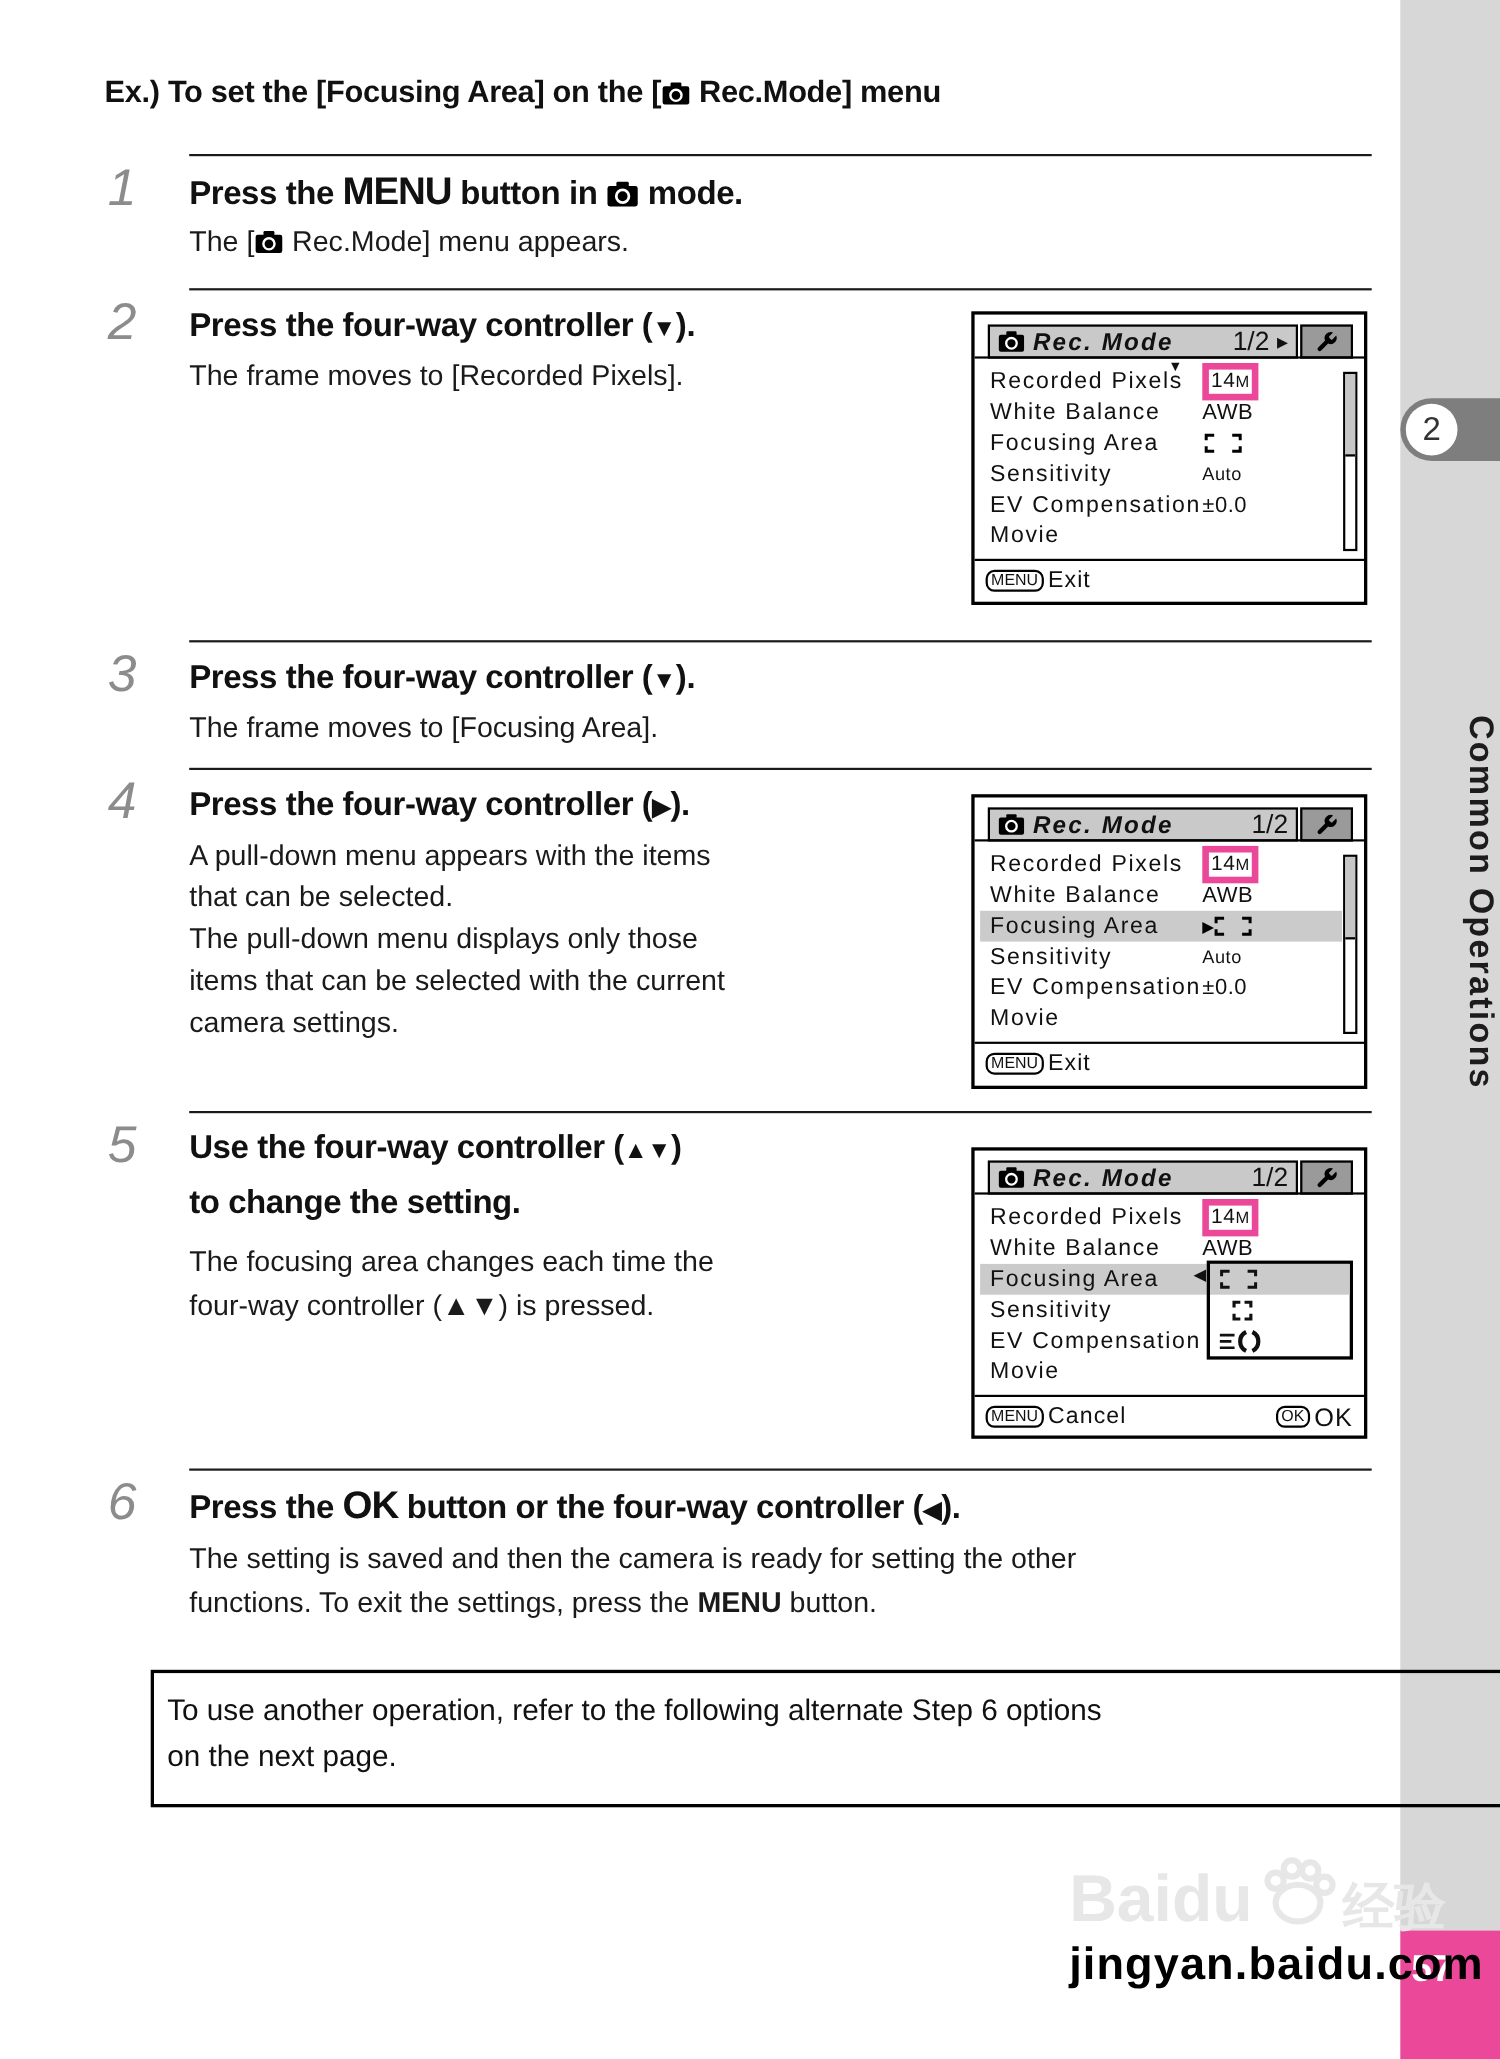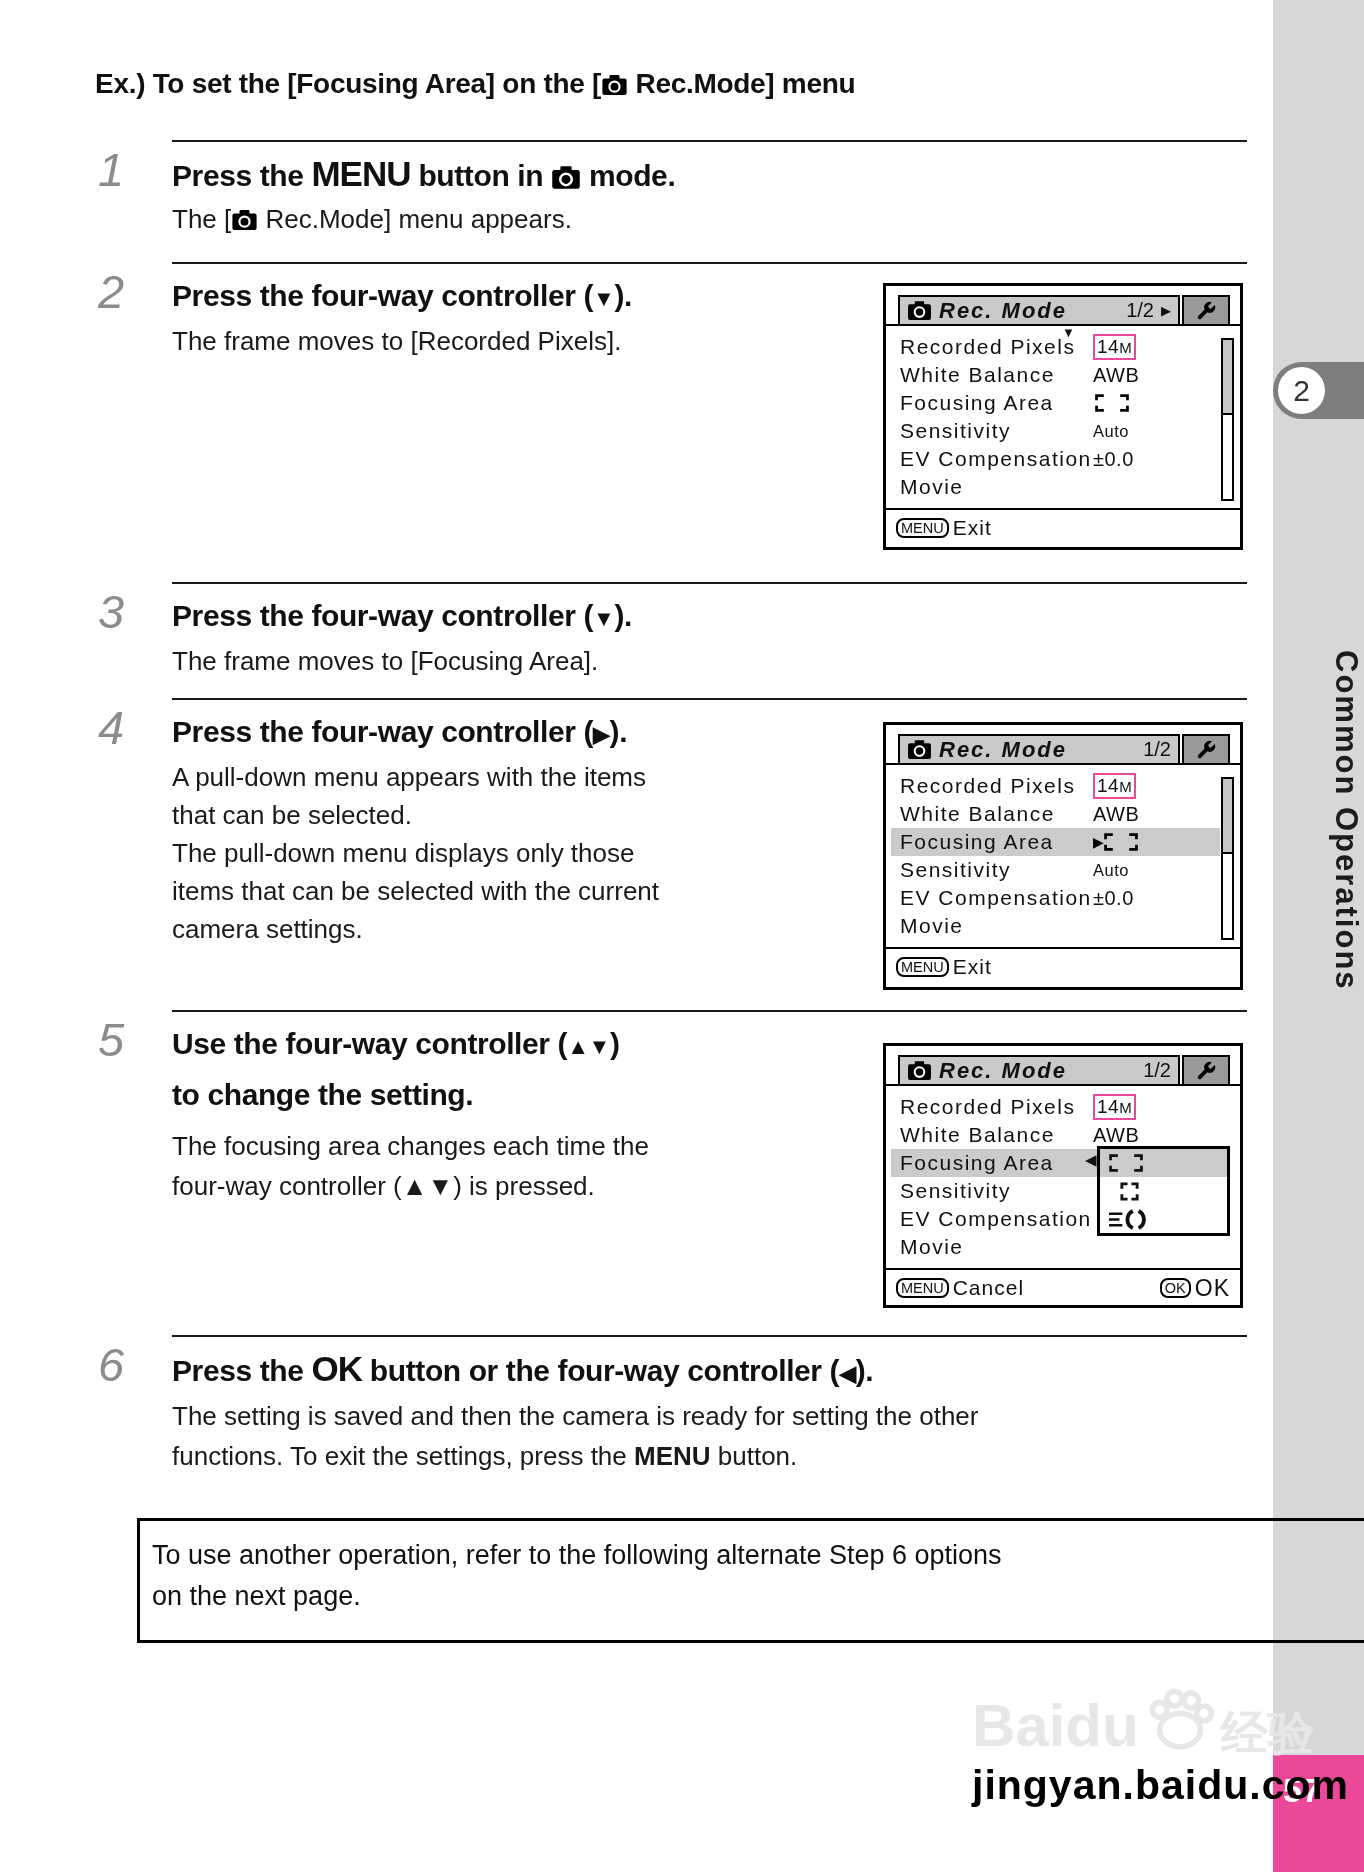--- a/index.html
+++ b/index.html
@@ -35,34 +35,34 @@
   .cam-ic-s{width:27px;height:22px;vertical-align:-3px;fill:#000;}
   .cam-ic-h{width:25px;height:21px;fill:#000;}
 
   
   .cam-screen{position:absolute;left:883px;width:360px;height:266px;border:3px solid #000;
               background:#fff;box-sizing:border-box;}
   .cam-tab{position:absolute;left:12px;top:9px;width:282px;height:31px;background:#c9c9c9;
            border:2px solid #000;box-sizing:border-box;display:flex;align-items:center;
            padding:0 7px;gap:7px;}
   .cam-tab .t{font-size:22px;letter-spacing:2px;font-weight:bold;font-style:italic;}
-  .cam-tab .pg{margin-left:auto;font-size:20px;}
+  .cam-tab .pg{margin-left:auto;font-size:24px;}
   .cam-tab .pga{font-size:13px;}
   .wrench-tab{position:absolute;left:296px;top:9px;width:48px;height:31px;background:#9a9a9a;
               border:2px solid #000;box-sizing:border-box;display:flex;align-items:center;justify-content:center;}
   .wrench-tab svg{width:22px;height:22px;fill:#000;}
   .cam-headline{position:absolute;left:0;top:38px;width:100%;height:2px;background:#000;}
   .cam-downcur{position:absolute;left:176px;top:40px;font-size:13px;line-height:1;}
   .cam-rows{position:absolute;left:5px;right:20px;top:47px;}
   .cam-row{position:relative;height:28px;display:flex;align-items:center;padding-left:9px;}
   .cam-row.hl{background:#cbcbcb;}
   .cam-label{font-size:21px;letter-spacing:1.5px;white-space:nowrap;}
   .cam-val{position:absolute;left:202px;display:flex;align-items:center;font-size:20px;letter-spacing:0.5px;}
   .cam-val.small{font-size:16.5px;}
-  .v-box{border:2px solid #ec4899;padding:0 2px;font-size:19px;display:inline-flex;align-items:baseline;}
+  .v-box{border:6px solid #ec4899;padding:0 2px;font-size:19px;display:inline-flex;align-items:baseline;}
   .v-box .mcap{font-size:15px;}
   .af{color:#000;}
   .af-wide{width:38px;height:20px;}
   .af-spot{width:21px;height:21px;}
   .af-track{width:44px;height:21px;}
   .cam-scrollbar{position:absolute;right:6px;top:52px;width:13px;height:163px;border:2px solid #000;
                  box-sizing:border-box;background:#fff;}
   .cam-thumb{width:100%;height:47%;background:#c6c6c6;border-bottom:2px solid #000;box-sizing:border-box;}
   .cam-footline{position:absolute;left:0;top:222px;width:100%;height:2px;background:#000;}
   .cam-footer{position:absolute;left:10px;right:10px;top:227px;height:30px;display:flex;align-items:center;}

